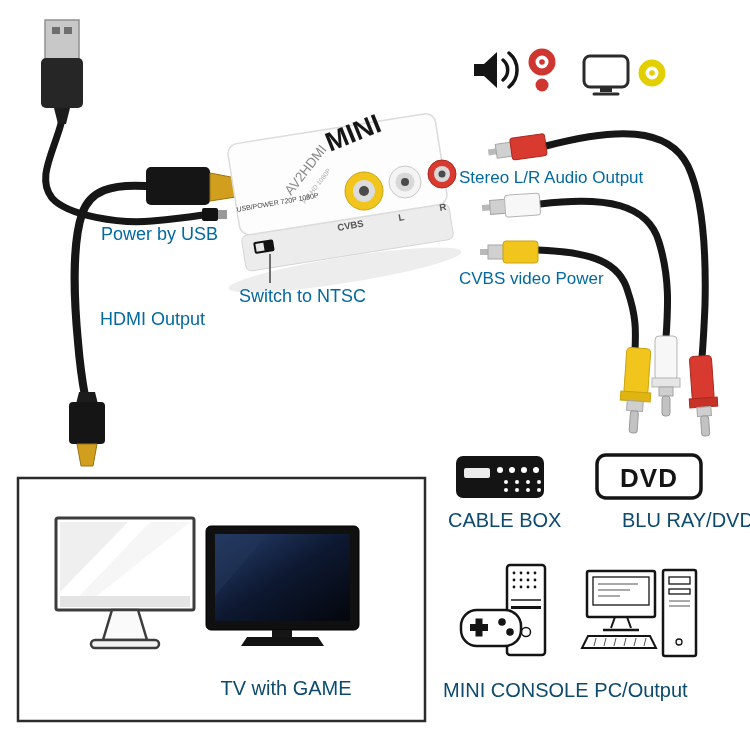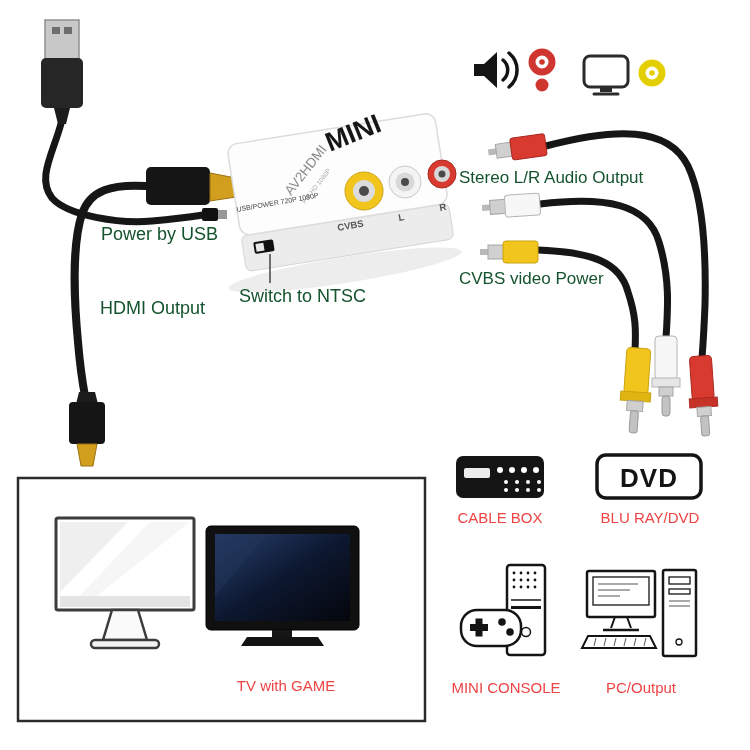--- a/index.html
+++ b/index.html
@@ -1,20 +1,20 @@
 <!DOCTYPE html>
 <html><head>
 <meta charset="utf-8">
 <style>
   html,body{margin:0;padding:0;background:#fff;}
   .stage{position:relative;width:750px;height:750px;background:#fff;overflow:hidden;
          font-family:"Liberation Sans",sans-serif;}
   .stage svg{position:absolute;left:0;top:0;}
-  .label{position:absolute;color:#14532d;font-size:18px;white-space:nowrap;}
-  .label-sm{position:absolute;color:#ef4444;font-size:15px;white-space:nowrap;}
+  .label{position:absolute;color:#0369a1;font-size:18px;white-space:nowrap;}
+  .label-sm{position:absolute;color:#0c4a6e;font-size:20px;white-space:nowrap;}
   .centered{text-align:center;}
   svg text{font-family:"Liberation Sans",sans-serif;}
 </style>
 </head>
 <body>
 
 <div class="stage">
 
 <svg width="750" height="750" viewBox="0 0 750 750">
   <defs>
@@ -230,24 +230,24 @@
     <rect x="663" y="570" width="33" height="86" rx="2" fill="#fff" stroke="#141414" stroke-width="2.5"></rect>
     <rect x="669" y="577" width="21" height="7" fill="none" stroke="#141414" stroke-width="1.3"></rect>
     <rect x="669" y="589" width="21" height="5" fill="none" stroke="#141414" stroke-width="1.3"></rect>
     <path d="M669 601 h21 M669 606 h21" stroke="#555" stroke-width="1" fill="none"></path>
     <circle cx="679" cy="642" r="3" fill="none" stroke="#141414" stroke-width="1.3"></circle>
   </g>
 </svg>
 
 <span class="label" style="left:101px;top:224px">Power by USB</span>
 <span class="label" style="left:239px;top:286px">Switch to NTSC</span>
-<span class="label" style="left:100px;top:298px">HDMI Output</span>
+<span class="label" style="left:100px;top:309px">HDMI Output</span>
 <span class="label" style="left:459px;top:168px;font-size:17px">Stereo L/R Audio Output</span>
 <span class="label" style="left:459px;top:269px;font-size:17px">CVBS video Power</span>
 
 <span class="label-sm centered" style="left:448px;top:509px;width:104px">CABLE BOX</span>
-<span class="label-sm centered" style="left:589px;top:509px;width:122px">BLU RAY/DVD</span>
+<span class="label-sm centered" style="left:622px;top:509px;width:122px">BLU RAY/DVD</span>
 <span class="label-sm centered" style="left:443px;top:679px;width:126px">MINI CONSOLE</span>
 <span class="label-sm centered" style="left:588px;top:679px;width:106px">PC/Output</span>
 
 <span class="label-sm centered" style="left:216px;top:677px;width:140px">TV with GAME</span>
 
 </div>
 
 </body></html>

